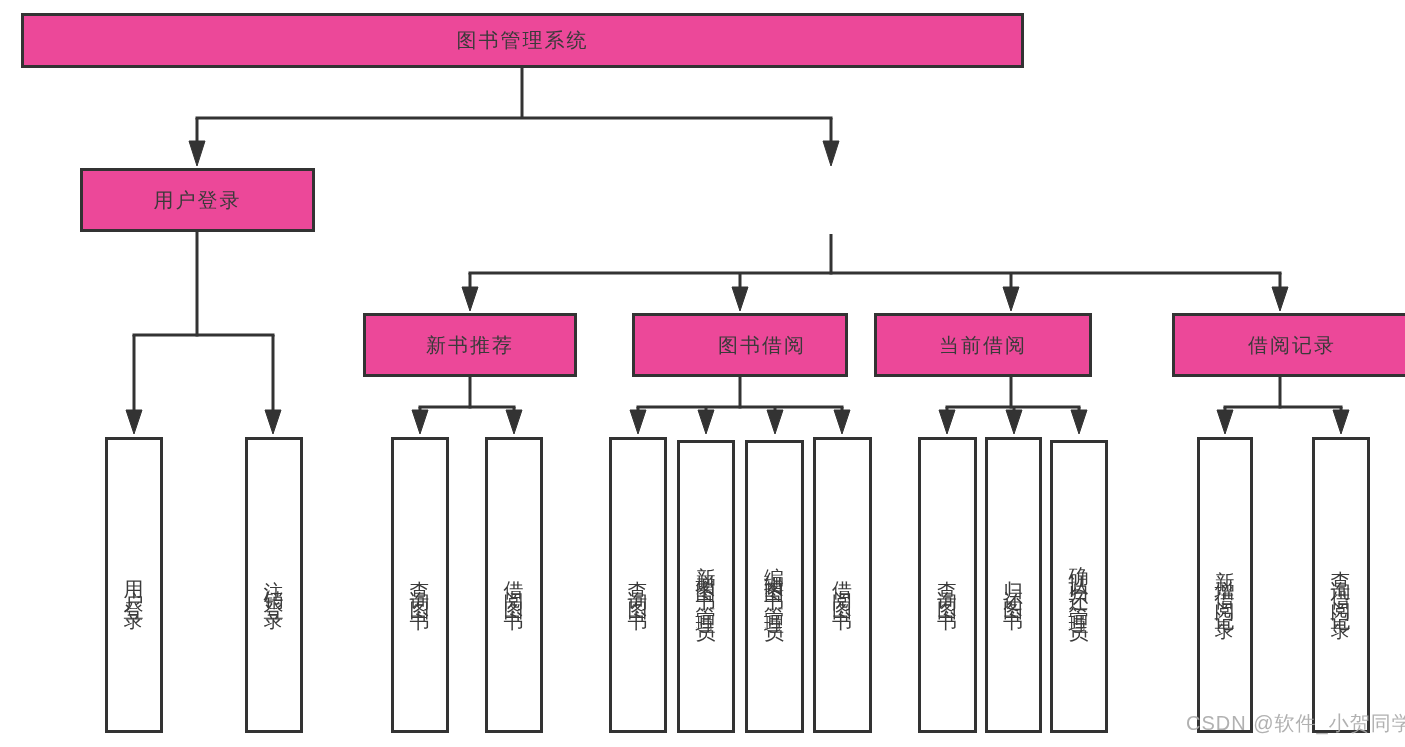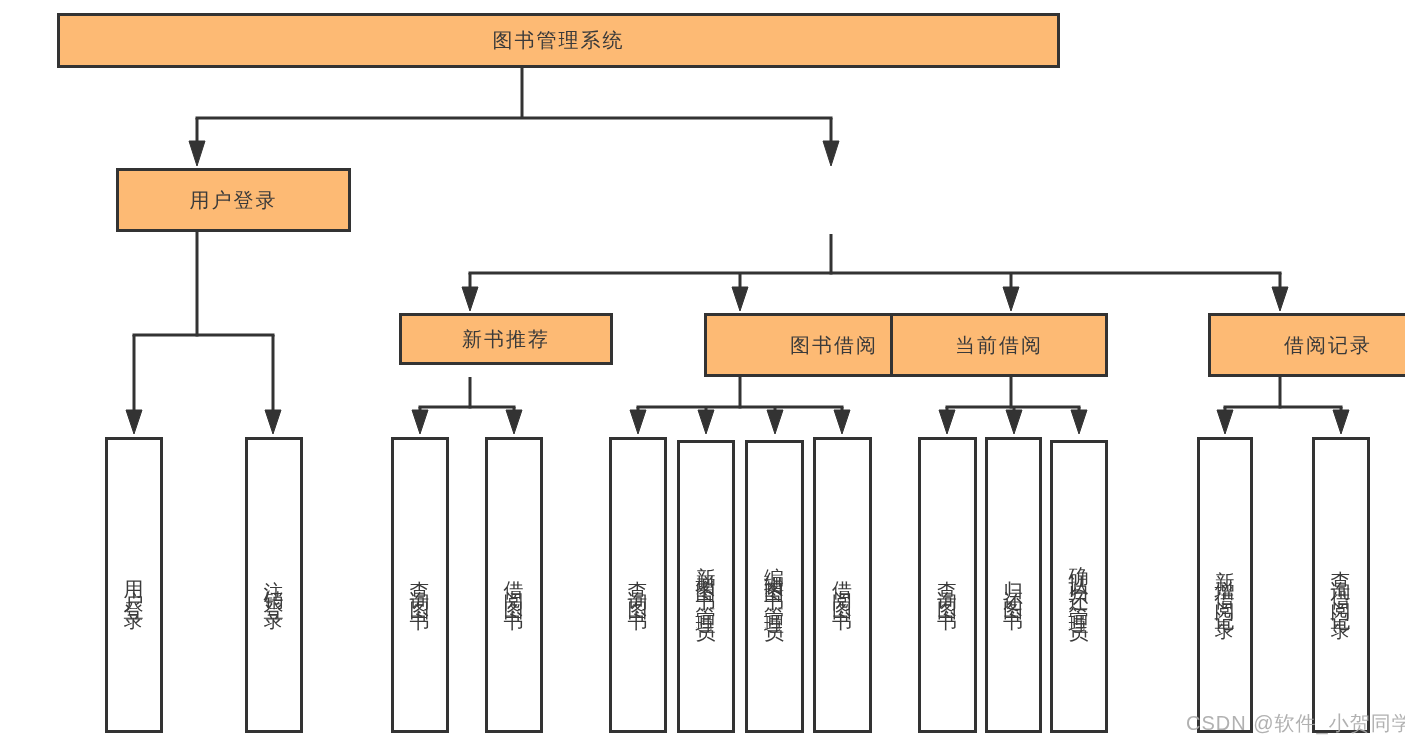--- a/index.html
+++ b/index.html
@@ -8,25 +8,24 @@
     width:1405px;height:747px;
     background:#ffffff;
     font-family:"Liberation Sans","DejaVu Sans",sans-serif;
     overflow:hidden;
   }
   #wires{position:absolute;left:0;top:0;pointer-events:none;}
   #wires line{stroke:#333333;stroke-width:3;}
   #wires polygon{fill:#333333;stroke:#333333;}
   .node-h{
     position:absolute;box-sizing:border-box;
-    border:3px solid #333333;background:#fdba74;
+    border:3px solid #333333;background:#ec4899;
     display:flex;align-items:center;justify-content:center;
     font-size:20px;letter-spacing:2px;color:#3a3a3a;
     white-space:nowrap;
-    margin-left:36px;
   }
   .node-v{
     position:absolute;box-sizing:border-box;
     border:3px solid #333333;background:#ffffff;
     display:flex;align-items:center;justify-content:center;
     writing-mode:vertical-rl;text-orientation:mixed;
     font-size:20px;letter-spacing:10px;color:#3a3a3a;
     line-height:1;
   }
   .watermark{
@@ -113,23 +112,23 @@
       <polygon points="1217,410 1233,410 1225,434"></polygon>
       <line x1="1341" y1="407" x2="1341" y2="413"></line>
       <polygon points="1333,410 1349,410 1341,434"></polygon>
     </g>
   </svg>
 
   <div class="node-h" style="left:21px;top:13px;width:1003px;height:55px;">图书管理系统</div>
 
   <div class="node-h" style="left:80px;top:168px;width:235px;height:64px;">用户登录</div>
 
-  <div class="node-h" style="left:363px;top:313px;width:214px;height:52px;">新书推荐</div>
-  <div class="node-h" style="left:668px;top:313px;width:216px;height:64px;padding-left:44px;">图书借阅</div>
-  <div class="node-h" style="left:854px;top:313px;width:218px;height:64px;">当前借阅</div>
+  <div class="node-h" style="left:363px;top:313px;width:214px;height:64px;">新书推荐</div>
+  <div class="node-h" style="left:632px;top:313px;width:216px;height:64px;padding-left:44px;">图书借阅</div>
+  <div class="node-h" style="left:874px;top:313px;width:218px;height:64px;">当前借阅</div>
   <div class="node-h" style="left:1172px;top:313px;width:240px;height:64px;">借阅记录</div>
 
   <div class="node-v" style="left:105px;top:437px;width:58px;height:296px;">用户登录</div>
   <div class="node-v" style="left:245px;top:437px;width:58px;height:296px;">注销登录</div>
 
   <div class="node-v" style="left:391px;top:437px;width:58px;height:296px;">查询图书</div>
   <div class="node-v" style="left:485px;top:437px;width:58px;height:296px;">借阅图书</div>
 
   <div class="node-v" style="left:609px;top:437px;width:58px;height:296px;">查询图书</div>
   <div class="node-v" style="left:677px;top:440px;width:58px;height:293px;letter-spacing:8px;">新增图书（管理员）</div>

